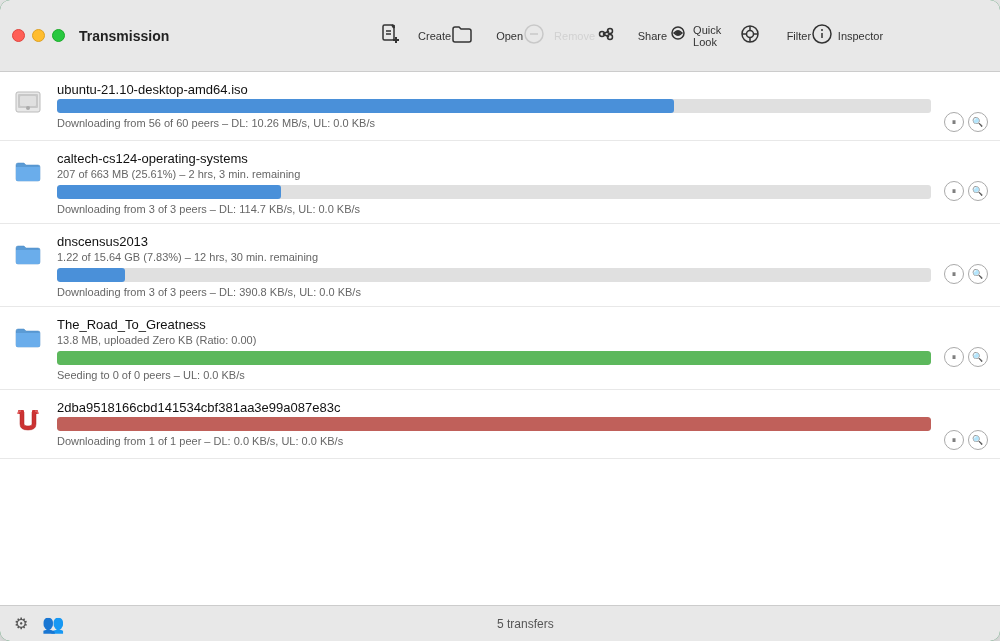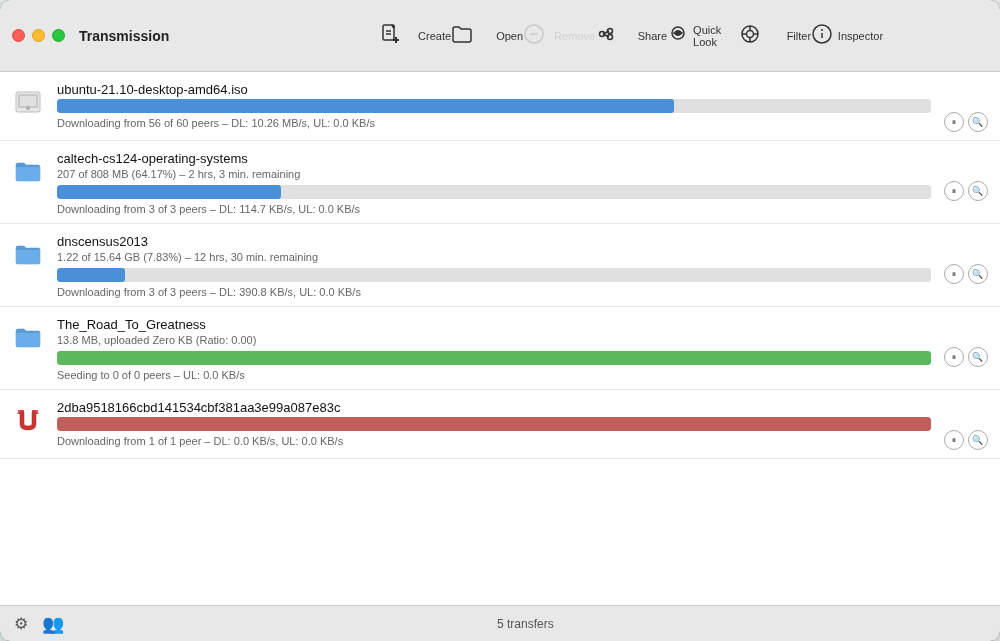--- a/index.html
+++ b/index.html
@@ -388,21 +388,21 @@
 
     <div class="torrent-item">
       <div class="torrent-icon">
         <svg width="32" height="32" viewBox="0 0 32 32">
           <path d="M4 10 Q4 8 6 8 H12 L14 10 H26 Q28 10 28 12 V24 Q28 26 26 26 H6 Q4 26 4 24 Z" fill="#5b9bd5" stroke="#4a8bc4" stroke-width="0.5"></path>
           <path d="M4 12 H28 V24 Q28 26 26 26 H6 Q4 26 4 24 Z" fill="#6aadeb"></path>
         </svg>
       </div>
       <div class="torrent-content">
         <div class="torrent-name">caltech-cs124-operating-systems</div>
-        <div class="torrent-meta">207 of 808 MB (64.17%) – 2 hrs, 3 min. remaining</div>
+        <div class="torrent-meta">207 of 663 MB (25.61%) – 2 hrs, 3 min. remaining</div>
         <div class="progress-bar-container">
           <div class="progress-bar-fill progress-blue" style="width:25.61%"></div>
         </div>
         <div class="torrent-status">Downloading from 3 of 3 peers – DL: 114.7 KB/s, UL: 0.0 KB/s</div>
       </div>
       <div class="torrent-actions">
         <div class="torrent-action-btn">⏸</div>
         <div class="torrent-action-btn">🔍</div>
       </div>
     </div>

